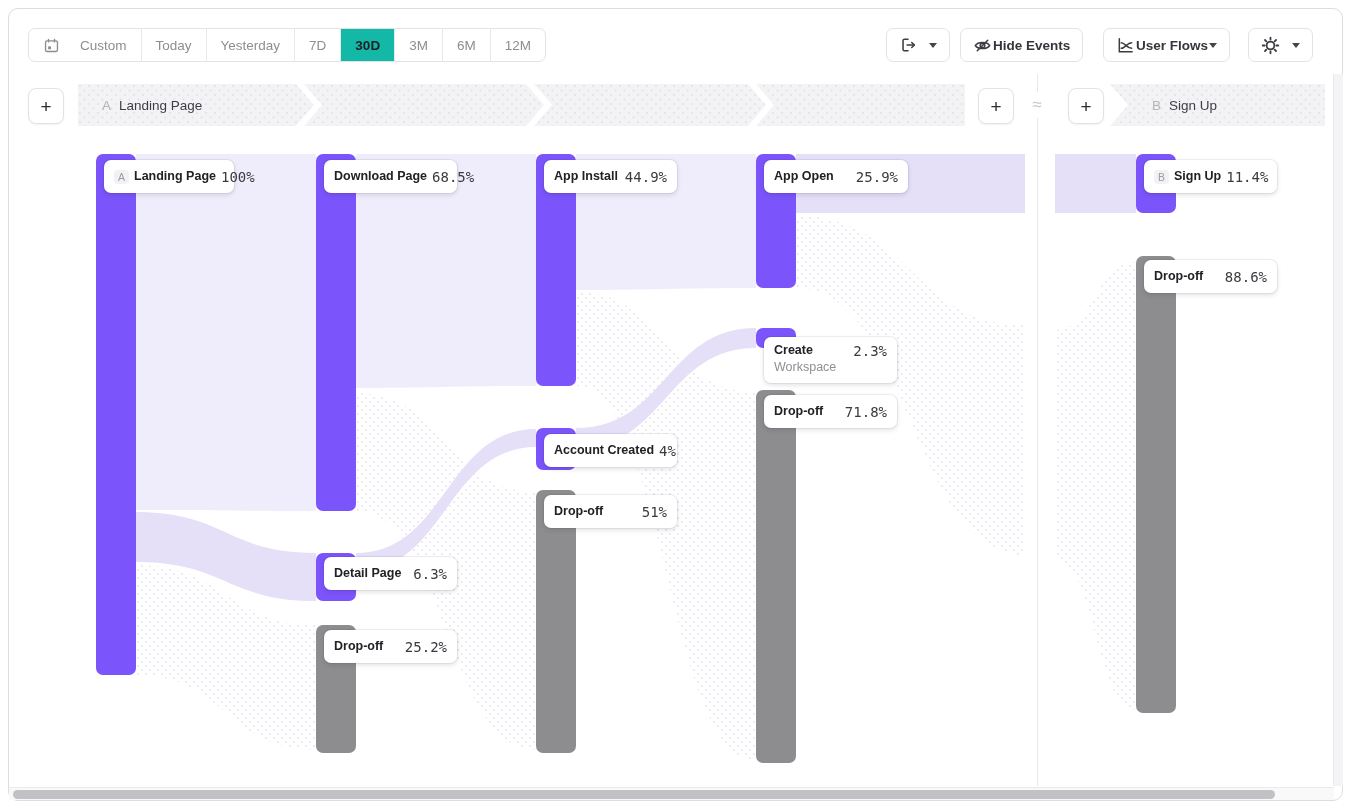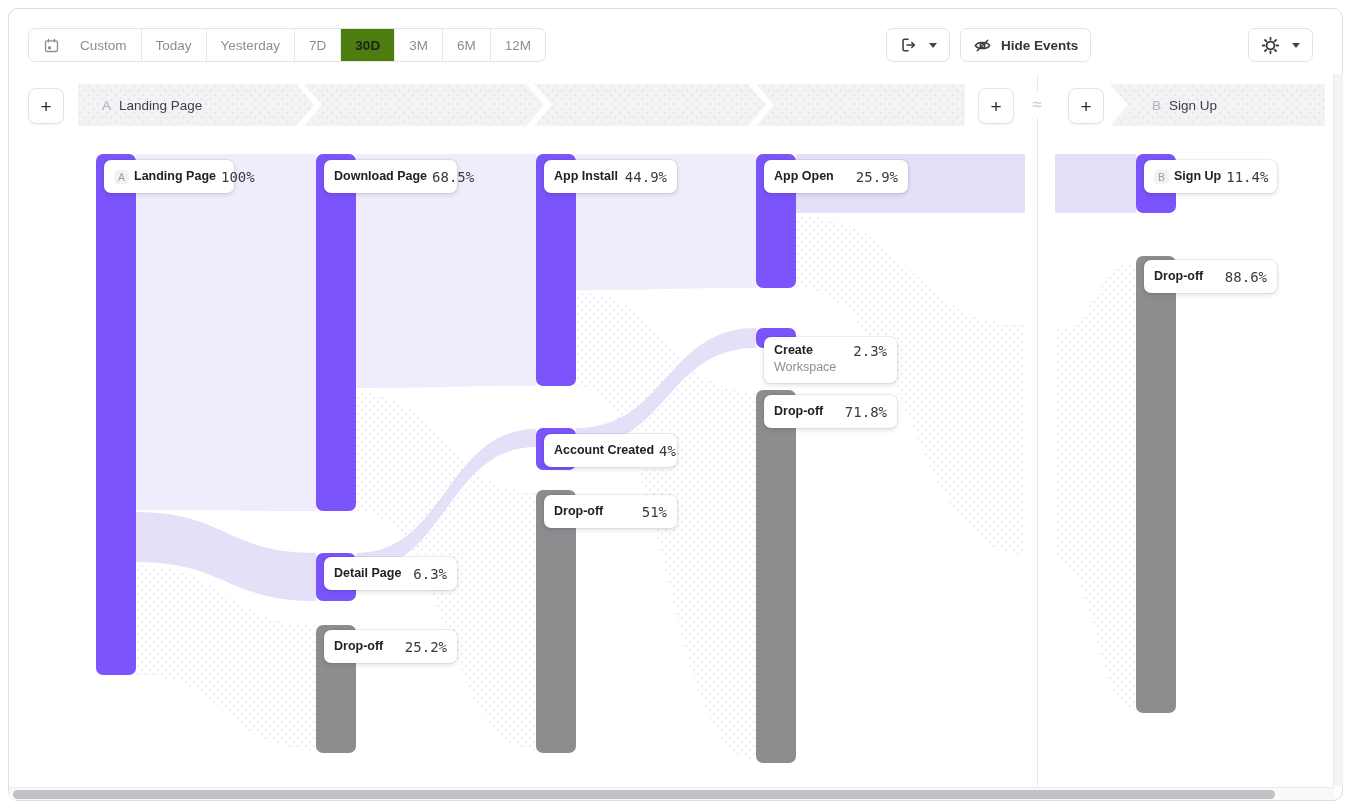--- a/index.html
+++ b/index.html
@@ -9,23 +9,23 @@
   .card{position:absolute;left:8px;top:8px;width:1335px;height:793px;
         border:1px solid #dcdce1;border-radius:10px;background:#fff;box-sizing:border-box;}
 
   
   .seg-group{position:absolute;left:28px;top:28px;height:34px;display:flex;
              border:1px solid #e3e3e7;border-radius:7px;background:#fff;box-sizing:border-box;}
   .seg-btn{display:flex;align-items:center;gap:20px;padding:0 14px;font-size:13.5px;
            color:#8d8d94;border-left:1px solid #e8e8ec;cursor:pointer;white-space:nowrap;}
   .seg-btn:first-child{border-left:none;border-radius:6px 0 0 6px;}
   .seg-btn:last-child{border-radius:0 6px 6px 0;}
-  .seg-btn.active{background:#4d7c0f;color:#1f1f24;font-weight:700;}
+  .seg-btn.active{background:#14b8a6;color:#1f1f24;font-weight:700;}
   .tb-right{position:absolute;top:28px;height:34px;display:flex;}
-  .tbtn{display:flex;align-items:center;gap:9px;height:34px;padding:0 12px;border:1px solid #e3e3e7;
+  .tbtn{display:flex;align-items:center;gap:1px;height:34px;padding:0 12px;border:1px solid #e3e3e7;
         border-radius:7px;background:#fff;font-size:13.5px;font-weight:600;color:#35353b;
         box-sizing:border-box;cursor:pointer;white-space:nowrap;}
   .caret{width:0;height:0;border-left:4.5px solid transparent;border-right:4.5px solid transparent;
          border-top:5.5px solid #45454b;display:inline-block;}
   .icon{display:inline-flex;align-items:center;justify-content:center;}
 
   
   .plus-btn{position:absolute;width:34px;height:34px;border:1px solid #e3e3e7;border-radius:8px;
             background:#fff;box-shadow:0 1px 2px rgba(20,20,40,.06);display:flex;align-items:center;
             justify-content:center;font-size:19px;color:#2c2c32;cursor:pointer;line-height:1;}
@@ -117,20 +117,33 @@
         <svg width="19" height="19" viewBox="0 0 20 20" fill="none" stroke="#3c3c42" stroke-width="1.6" stroke-linecap="round">
           <path d="M2.5 10 C5 5.8 15 5.8 17.5 10 C15 14.2 5 14.2 2.5 10 Z"></path>
           <circle cx="10" cy="10" r="2.4"></circle>
           <path d="M4.5 15.5 L15.5 4.5"></path>
         </svg>
       </span>
       <span>Hide Events</span>
     </div>
   </div>
 
+  <div class="tb-right" style="left:1103px;">
+    <div class="tbtn">
+      <span class="icon">
+        <svg width="19" height="19" viewBox="0 0 20 20" fill="none" stroke="#3c3c42" stroke-width="1.6" stroke-linecap="round">
+          <path d="M3.5 3 V16.5 H17"></path>
+          <path d="M5.5 7.2 C9.5 7.2 11.5 13 16.5 13"></path>
+          <path d="M5.5 13 C9.5 13 11.5 7.2 16.5 7.2"></path>
+        </svg>
+      </span>
+      <span>User Flows</span>
+      <span class="caret"></span>
+    </div>
+  </div>
 
   <div class="tb-right" style="left:1248px;">
     <div class="tbtn" style="gap:12px;">
       <span class="icon">
         <svg width="19" height="19" viewBox="0 0 20 20" fill="none" stroke="#3c3c42" stroke-width="1.9" stroke-linecap="round">
           <circle cx="10" cy="10" r="4.1"></circle>
           <path d="M16.2 10 h2"></path>
             <path d="M1.8 10 h2"></path>
             <path d="M10 1.8 v2"></path>
             <path d="M10 16.2 v2"></path>

